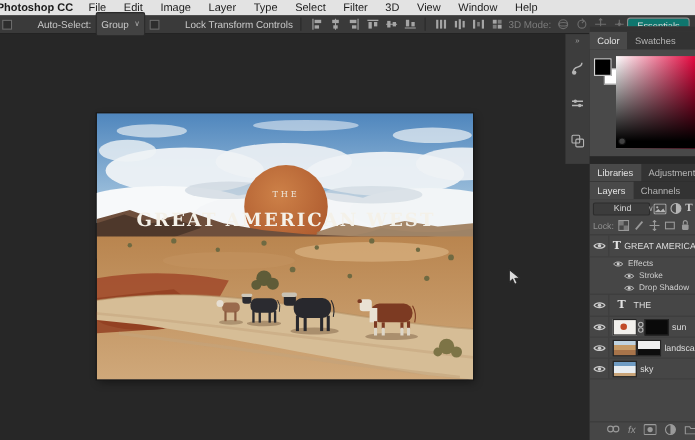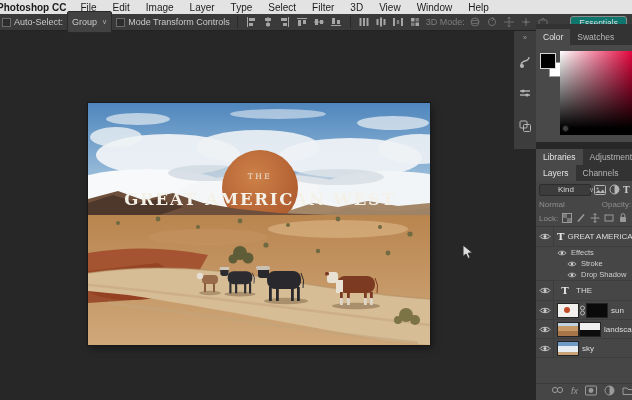--- a/index.html
+++ b/index.html
@@ -10,21 +10,21 @@
   
   #menubar{left:0;top:0;width:632px;height:14px;background:#e3e3e3;display:flex;align-items:center;
            font-size:10px;color:#1b1b1b;overflow:hidden;}
   .mb-app{font-weight:bold;margin-left:-9px;padding:0 6px;white-space:nowrap;}
   .mb-item{padding:0 8px;white-space:nowrap;}
 
   
   #optionsbar{left:0;top:14px;width:632px;height:17px;background:#3a3a3a;border-bottom:1px solid #232323;
               display:flex;align-items:center;font-size:9px;color:#c9c9c9;gap:4px;padding-left:2px;box-sizing:border-box;}
   .cb{width:7px;height:7px;background:#2d2d2d;border:1px solid #6b6b6b;display:inline-block;margin-right:3px;}
-  .ob-check{display:flex;align-items:flex-end;white-space:nowrap;}
+  .ob-check{display:flex;align-items:flex-end;white-space:nowrap;gap:20px;}
   .ob-select{display:flex;align-items:center;gap:5px;background:#424242;border:1px solid #2a2a2a;border-radius:2px;
              padding:4px 4px;height:12px;white-space:nowrap;}
   .car{font-size:7px;color:#a9a9a9;}
   .ob-sep{width:1px;height:12px;background:#2a2a2a;margin:0 3px;}
   .obi{width:13px;height:13px;display:flex;align-items:center;justify-content:center;}
   .dim{color:#7d7d7d;}
   #workspace{position:absolute;right:5px;top:2px;background:#0f766e;border:1px solid #8c8c8c;border-radius:3px;
              color:#dadada;font-size:8.5px;padding:1px 8px 2px;font-family:inherit;}
 
   
@@ -124,21 +124,21 @@
     <label class="ob-check">
       <span class="cb"></span>
       <span>Auto-Select:</span>
     </label>
     <div class="ob-select">
       <span>Group</span>
       <span class="car">∨</span>
     </div>
     <label class="ob-check">
       <span class="cb"></span>
-      <span>Mode Transform Controls</span>
+      <span>Lock Transform Controls</span>
     </label>
     <span class="ob-sep"></span>
 
     <span class="obi">
         <svg width="12" height="12">
           <line x1="2.5" y1="1" x2="2.5" y2="11" stroke="#a5a5a5"></line>
           <rect x="4" y="2" width="6" height="3" fill="#a5a5a5"></rect>
           <rect x="4" y="7" width="4" height="3" fill="#a5a5a5"></rect>
         </svg>
       </span>
@@ -456,24 +456,20 @@
         </span>
       <span class="frow-ico">
           <svg width="11" height="11">
             <circle cx="5.5" cy="5.5" r="4.5" fill="none" stroke="#b5b5b5"></circle>
             <path d="M5.5,1 A4.5,4.5 0 0 1 5.5,10 Z" fill="#b5b5b5"></path>
           </svg>
         </span>
       <span class="frow-ico t-glyph">T</span>
     </div>
 
-    <div class="lp-row" id="blend-row">
-      <span>Normal</span>
-      <span id="opacity-lbl">Opacity:</span>
-    </div>
 
     <div class="lp-row" id="lock-row">
       <span>Lock:</span>
       <span><svg width="10" height="10">
             <rect x="0.5" y="0.5" width="9" height="9" fill="none" stroke="#9a9a9a"></rect>
             <rect x="0.5" y="0.5" width="4.5" height="4.5" fill="#9a9a9a" opacity=".6"></rect>
             <rect x="5" y="5" width="4.5" height="4.5" fill="#9a9a9a" opacity=".6"></rect>
           </svg></span>
       <span><svg width="10" height="10">
             <line x1="2" y1="8.5" x2="8" y2="1.5" stroke="#9a9a9a" stroke-width="1.6"></line>

